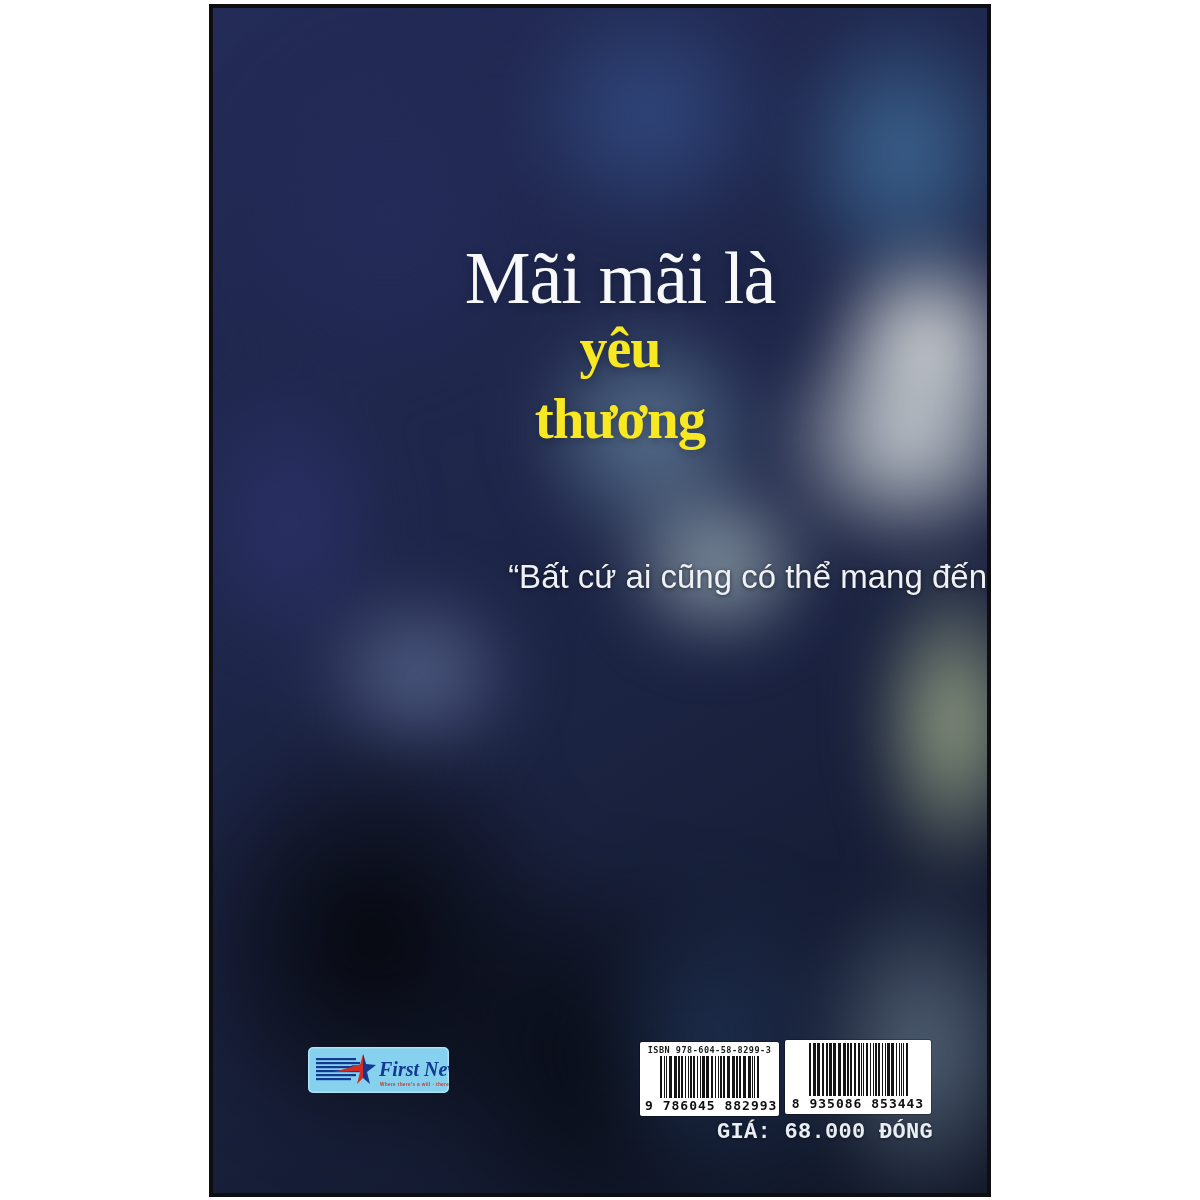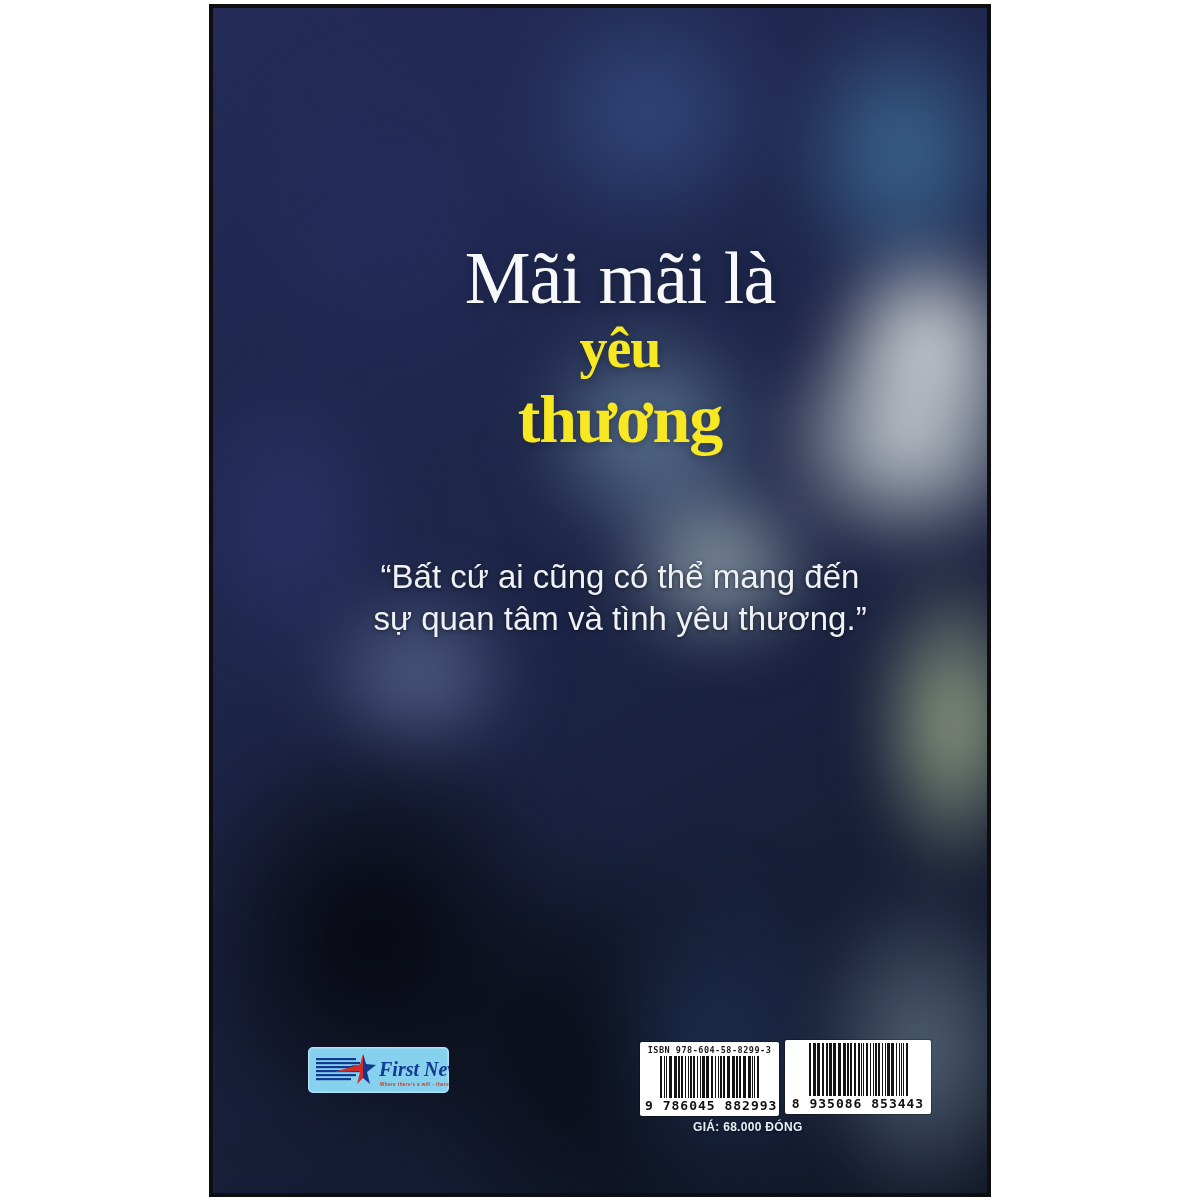--- a/index.html
+++ b/index.html
@@ -36,25 +36,25 @@
   .content{position:absolute;inset:0;}
 
   .title-block{
     position:absolute;left:0;top:234px;width:100%;padding-left:40px;
     box-sizing:border-box;text-align:center;
     font-family:"Liberation Serif",serif;letter-spacing:-1px;
     text-shadow:0 2px 8px rgba(10,15,30,.35);
   }
   .title-l1{font-size:74px;line-height:72px;font-weight:400;color:#f7f8f9;}
   .title-l2{font-size:56px;line-height:68px;font-weight:700;color:#f8e822;}
-  .title-l3{font-size:68px;line-height:74px;font-weight:700;color:#f8e822;}
+  .title-l3{font-size:57px;line-height:74px;font-weight:700;color:#f8e822;}
 
   .quote-block{
     position:absolute;left:0;top:548px;width:100%;padding-left:40px;
-    box-sizing:border-box;text-align:center;color:#eef1f5;
+    box-sizing:border-box;text-align:right;color:#eef1f5;
     font-size:33px;line-height:42px;font-weight:400;
     text-shadow:0 1px 4px rgba(0,0,0,.55);
   }
   .attribution{margin-top:22px;font-size:28px;color:#e9edf2;}
 
   .pub-block{position:absolute;left:93px;top:1039px;width:300px;}
   .fn-logo{display:block;width:141px;height:46px;margin-left:2px;}
   .addr{margin-top:8px;color:#f1f2f4;font-size:15.5px;line-height:21px;font-weight:700;
     text-shadow:0 1px 2px rgba(0,0,0,.6);white-space:nowrap;}
 
@@ -64,23 +64,23 @@
   .barcode.isbn{left:427px;top:1034px;width:139px;height:74px;}
   .barcode.ean {left:572px;top:1032px;width:146px;height:74px;}
   .bc-label{font-family:"DejaVu Sans Mono",monospace;font-size:8.5px;font-weight:700;
     color:#1a1a1a;text-align:center;letter-spacing:.5px;white-space:nowrap;margin-bottom:1px;}
   .bc-bars{flex:1;display:flex;align-items:stretch;justify-content:center;overflow:hidden;}
   .bc-bars span{background:#141414;display:block;}
   .bc-digits{font-family:"DejaVu Sans Mono",monospace;font-size:13px;font-weight:700;
     color:#111;text-align:center;letter-spacing:1px;white-space:nowrap;line-height:14px;margin-top:1px;}
 
   .price{
-    position:absolute;left:480px;top:1112px;width:240px;
-    color:#e8eef3;font-size:12px;letter-spacing:.3px;font-weight:600;
-    text-shadow:0 1px 3px rgba(0,0,0,.5);white-space:nowrap;
+    position:absolute;left:480px;top:1112px;width:240px;text-align:right;
+    color:#e8eef3;font-size:22px;letter-spacing:.3px;font-weight:600;
+    text-shadow:0 1px 3px rgba(0,0,0,.5);white-space:nowrap;font-family:Liberation Mono, monospace;
   }
   .price .num{font-weight:800;}
 </style>
 </head>
 <body>
 
 <div class="cover">
 
   <div class="bg-layer">
     <div class="blob b1"></div>
@@ -102,21 +102,20 @@
   <div class="content">
 
     <div class="title-block">
       <div class="title-l1">Mãi mãi là</div>
       <div class="title-l2">yêu</div>
       <div class="title-l3">thương</div>
     </div>
 
     <div class="quote-block">
       <div>“Bất cứ ai cũng có thể mang đến</div>
-      <div>sự quan tâm và tình yêu thương.”</div>
     </div>
 
     <div class="pub-block">
       <svg class="fn-logo" viewBox="0 0 141 46" aria-hidden="false">
         <rect x="0" y="0" width="141" height="46" rx="5" fill="#85d1ee"></rect>
         <rect x="0.8" y="0.8" width="139.4" height="44.4" rx="4.4" fill="none" stroke="#ffffff" stroke-width="1" opacity="0.55"></rect>
         <g fill="#12388f">
           <rect x="8" y="11" width="40" height="2.2"></rect>
           <rect x="8" y="15" width="44" height="2.2"></rect>
           <rect x="8" y="19" width="47" height="2.2"></rect>

